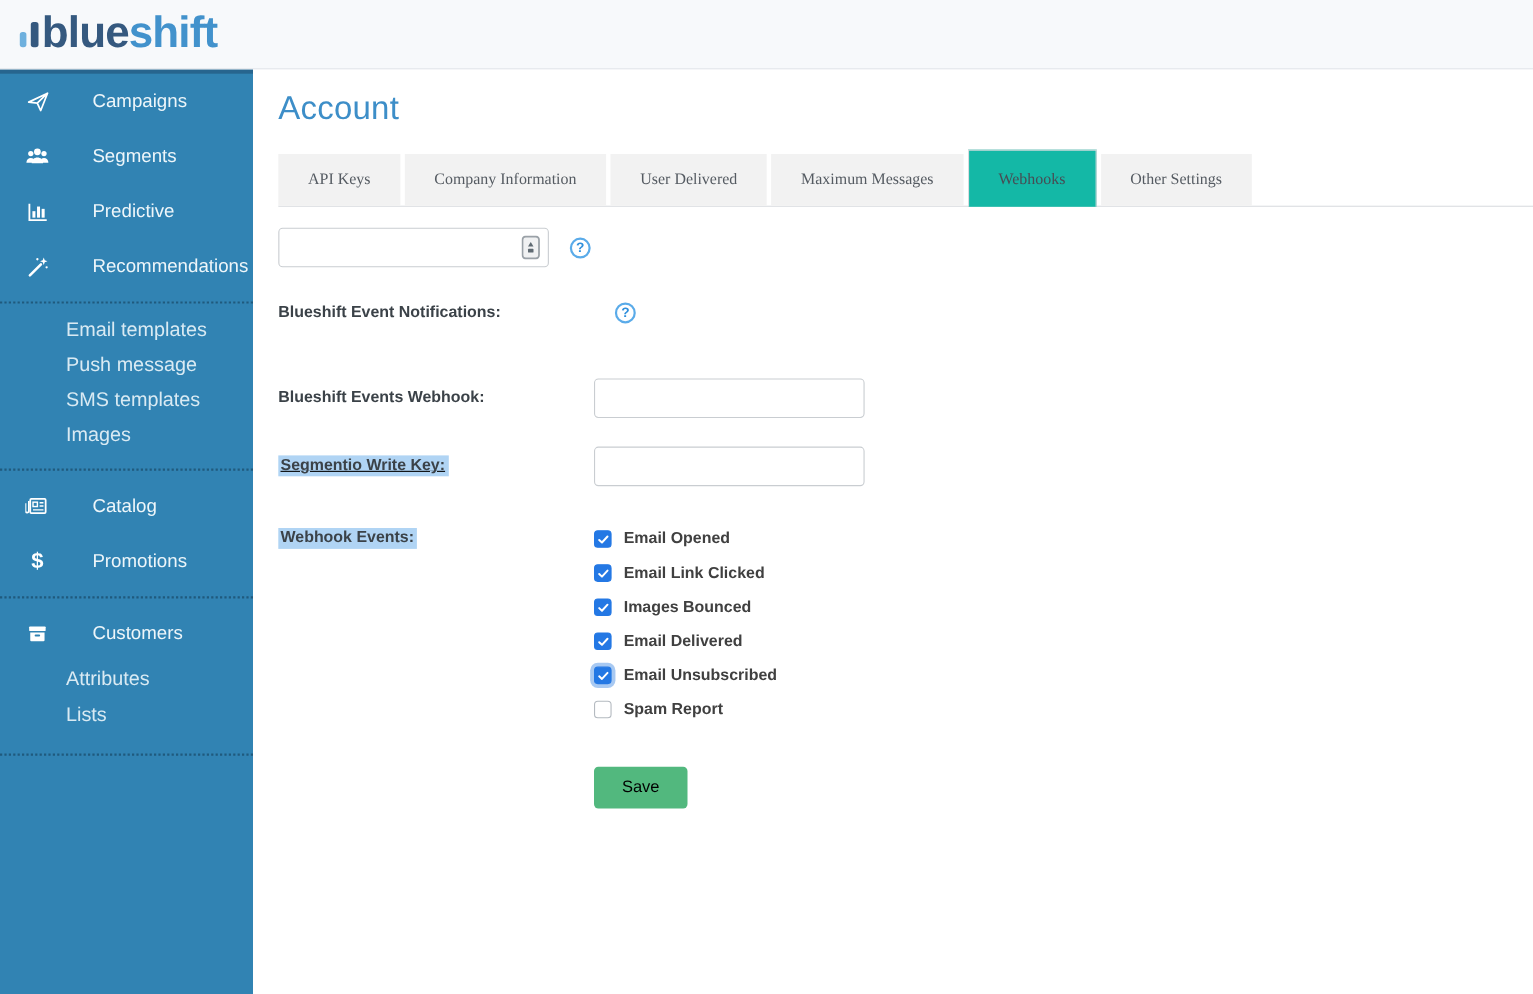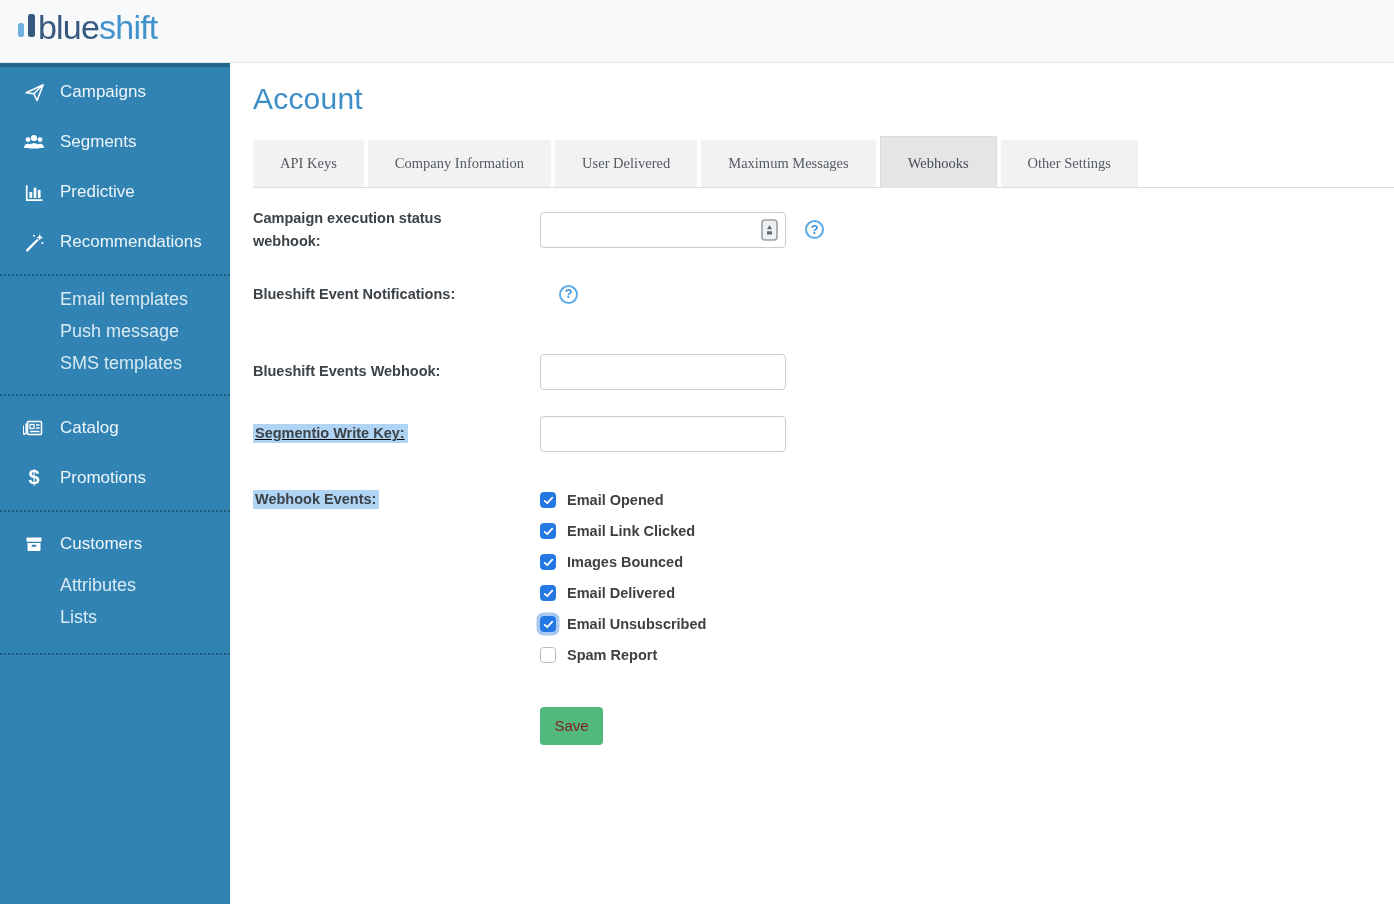--- a/index.html
+++ b/index.html
@@ -7,45 +7,45 @@
   body { font-family:"Liberation Sans","DejaVu Sans",sans-serif; background:#fff; position:relative; }
 
   
   .topbar { position:absolute; top:0; left:0; width:1394px; height:63px;
             background:#f7f9fb; border-bottom:1px solid #e3e7ea; z-index:3; }
   .logo { display:flex; align-items:flex-end; margin:10px 0 0 18px; cursor:pointer; }
   .logo .bars { display:flex; align-items:flex-end; gap:4px; margin:0 3px 7px 0; }
   .logo .bar { display:block; border-radius:2.5px; }
   .logo .bar.b1 { width:6px; height:14px; background:#6fb1de; }
   .logo .bar.b2 { width:7px; height:23px; background:#35597f; }
-  .logo .word { font-size:34px; font-weight:400; letter-spacing:-0.8px; line-height:1; }
+  .logo .word { font-size:40px; font-weight:700; letter-spacing:-0.8px; line-height:1; }
   .logo .w1 { color:#35597f; }
   .logo .w2 { color:#4292cc; }
 
   
   .sidebar { position:absolute; top:63px; left:0; width:230px; height:841px;
              background:#3183b3; border-top:4px solid #27658f; z-index:2; }
   .nav-item { display:flex; align-items:center; height:50px; padding-left:22px;
-              color:#eef6fa; font-size:17px; cursor:pointer; }
+              color:#eef6fa; font-size:17px; cursor:pointer;gap:24px; }
   .nav-item .nav-icon { width:24px; height:22px; margin-right:14px; display:flex;
               align-items:center; justify-content:center; flex-shrink:0; }
   .nav-sub { display:flex; align-items:center; height:32px; padding-left:60px;
              color:#d9eaf3; font-size:18px; cursor:pointer; }
   .nav-divider { border-top:2px dotted rgba(10,40,60,0.45); margin:7px 0; }
   .nav-pad { height:8px; }
 
   
   .main { position:absolute; top:63px; left:230px; width:1164px; height:841px;
           background:#fff; padding:19px 0 0 23px; }
   .page-title { font-size:30px; font-weight:400; color:#3d8ec8; letter-spacing:0.2px; }
 
   .tabs { display:flex; align-items:flex-end; margin-top:20px; border-bottom:1px solid #dadde0;font-family:Liberation Serif, serif; }
   .tab { background:#f2f2f2; height:47px; line-height:47px; padding:0 27px;
          font-size:14.5px; color:#555b62; margin-right:4px; white-space:nowrap; cursor:pointer; }
-  .tab.active { background:#e5e5e5; border:1px solid #d9dcdf; border-bottom:none;
+  .tab.active { background:#14b8a6; border:1px solid #d9dcdf; border-bottom:none;
                 height:52px; line-height:52px; margin-bottom:-1px; color:#474d54; }
 
   
   .form { margin-top:19px; }
   .form-row { display:flex; align-items:center; }
   .form-row.top { align-items:flex-start; }
   .form-label { width:287px; flex-shrink:0; padding-right:70px;
                 font-size:14.5px; font-weight:700; color:#3b4248; line-height:1.58; }
   .hl { background:#b0d4f4; padding:1px 3px 2px 2px; }
   .form-control { display:flex; align-items:center; }
@@ -77,22 +77,22 @@
   .checklist { margin-top:-3px; }
   .check-row { display:flex; align-items:center; height:31px; cursor:pointer; }
   .checkbox { width:16px; height:16px; border:1.5px solid #b4bac0; border-radius:3.5px;
               background:#fff; display:flex; align-items:center; justify-content:center;
               flex-shrink:0; }
   .checkbox.checked { background:#2478e4; border-color:#2478e4; }
   .checkbox.focused { box-shadow:0 0 0 3.5px rgba(96,156,231,0.55); }
   .check-label { margin-left:11px; font-size:14.5px; font-weight:700; color:#404040; }
 
   .save-row { margin-top:36px; padding-left:287px; }
-  .save-btn { width:63px; height:38px; background:#52b87e; border:none; border-radius:4px;
-              color:#7f1d1d; font-size:15px; font-family:inherit; cursor:pointer; }
+  .save-btn { width:85px; height:38px; background:#52b87e; border:none; border-radius:4px;
+              color:#000000; font-size:15px; font-family:inherit; cursor:pointer; }
 </style>
 </head>
 <body>
 
 <header class="topbar">
   <div class="logo">
     <span class="bars">
       <i class="bar b1"></i>
         <i class="bar b2"></i>
     </span>
@@ -150,20 +150,23 @@
 
     <div class="nav-sub">
         <span>Email templates</span>
       </div>
     <div class="nav-sub">
         <span>Push message</span>
       </div>
     <div class="nav-sub">
         <span>SMS templates</span>
       </div>
+    <div class="nav-sub">
+        <span>Images</span>
+      </div>
     <div class="nav-pad"></div>
 
     <div class="nav-divider"></div>
 
     <div class="nav-item">
       <span class="nav-icon">
         <svg width="22" height="20" viewBox="0 0 22 20">
             <path d="M3.2 5.5 v9 a1.5 1.5 0 0 1 -3 0 v-7" fill="none" stroke="#fff" stroke-width="1.5"></path>
             <rect x="4.5" y="3.5" width="14" height="13" rx="1" fill="none" stroke="#fff" stroke-width="1.6"></rect>
             <rect x="7" y="6.5" width="4" height="4" fill="none" stroke="#fff" stroke-width="1.3"></rect>
@@ -213,21 +216,20 @@
     <div class="tab">Company Information</div>
     <div class="tab">User Delivered</div>
     <div class="tab">Maximum Messages</div>
     <div class="tab active">Webhooks</div>
     <div class="tab">Other Settings</div>
   </div>
 
   <div class="form">
 
     <div class="form-row mb-a">
-      <div class="form-label"><span class="lbl">Campaign execution status webhook:</span></div>
       <div class="form-control">
         <span class="input-wrap">
           <input class="text-input" type="text" value="" style="">
           <span class="ext-icon">
             <svg width="17" height="22" viewBox="0 0 17 22">
                 <rect x="1" y="1" width="15" height="20" rx="3" fill="#f0f1f2" stroke="#9aa1a7" stroke-width="1.6"></rect>
                 <path d="M8.5 6 L11 10.2 H6 Z" fill="#5f6a72"></path>
                 <rect x="6" y="12.2" width="5" height="3.4" rx="0.6" fill="#5f6a72"></rect>
               </svg>
           </span>

